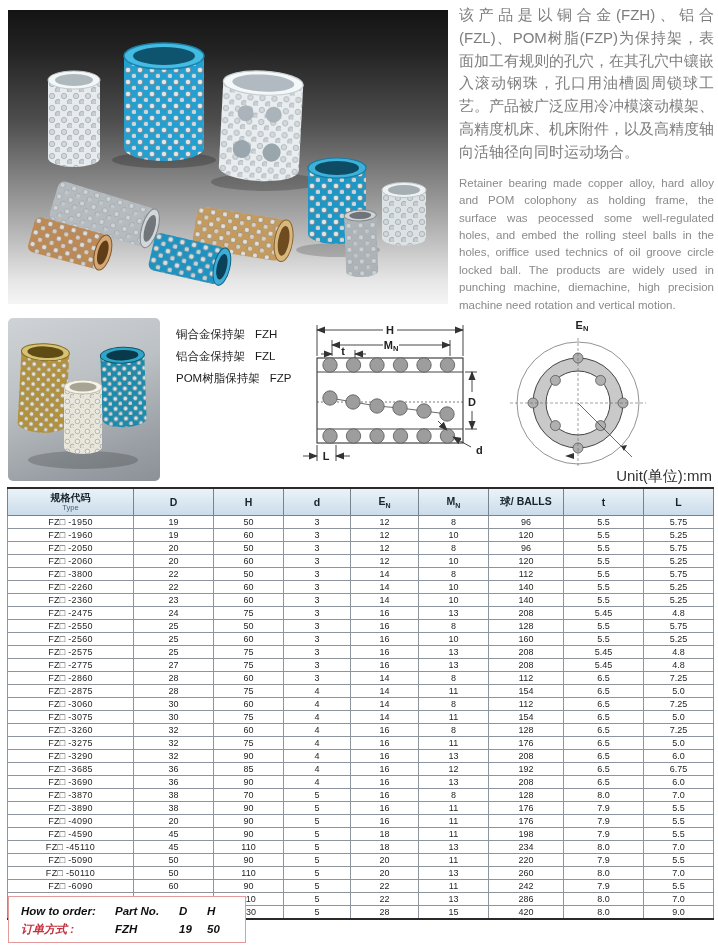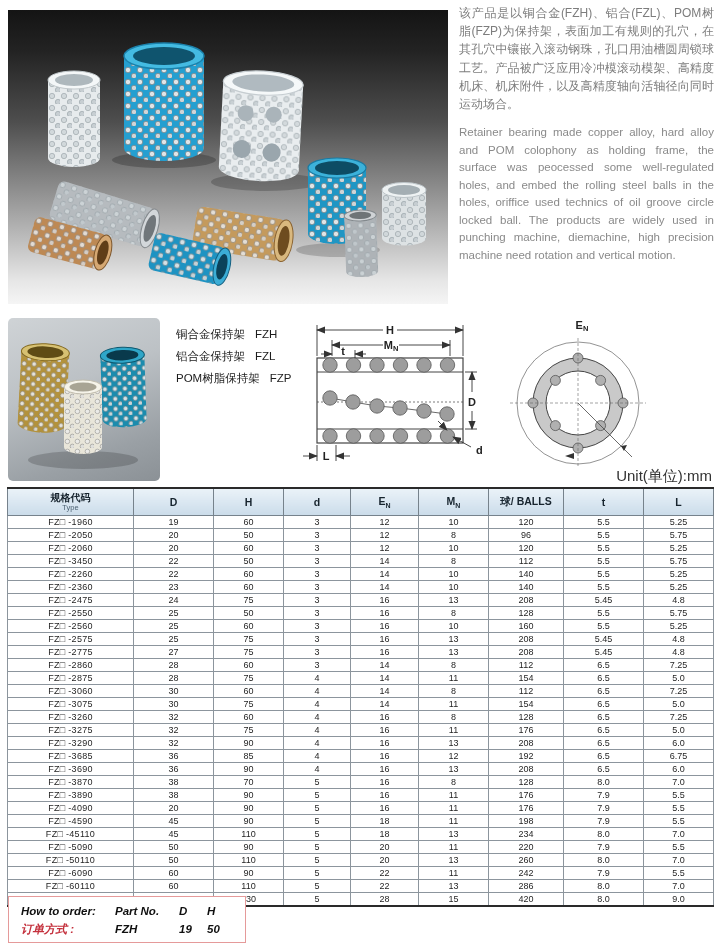--- a/index.html
+++ b/index.html
@@ -5,21 +5,21 @@
   html,body { margin:0; padding:0; background:#ffffff; }
   .page { position:relative; width:718px; height:948px; background:#fff;
           font-family:"Liberation Sans", sans-serif; overflow:hidden; }
 
   
   .photo-main { position:absolute; left:8px; top:10px; width:440px; height:294px;
     background:linear-gradient(180deg,#141414 0%,#232323 14%,#4e4e4e 38%,#8b8b8b 60%,#bdbdbd 78%,#e6e6e6 92%,#f5f5f5 100%); }
 
   
   .desc { position:absolute; left:459px; top:4px; width:255px; }
-  .desc-cn { margin:0 0 11px 0; font-size:12px; line-height:1.52; color:#7d7d7d; text-align:justify; }
+  .desc-cn { margin:0 0 11px 0; font-size:15px; line-height:1.52; color:#7d7d7d; text-align:justify; }
   .desc-en { margin:0; font-size:11.5px; line-height:1.52; color:#8a8a8a; text-align:justify; }
 
   
   .photo-small { position:absolute; left:8px; top:318px; width:152px; height:163px; border-radius:5px;
     background:linear-gradient(160deg,#cfd3d6 0%,#bcc1c5 40%,#9aa0a5 78%,#8b9196 100%); }
   .type-labels { position:absolute; left:176px; top:327px; font-size:11.5px; color:#1c1c1c; }
   .type-row { margin-bottom:7px; white-space:nowrap; }
   .type-row .code { margin-left:10px; }
 
   
@@ -333,20 +333,31 @@
         <th>d</th>
         <th><span>E</span><sub class="subn">N</sub></th>
         <th><span>M</span><sub class="subn">N</sub></th>
         <th>球/ BALLS</th>
         <th>t</th>
         <th>L</th>
       </tr>
     </thead>
     <tbody>
         <tr>
+          <td>FZ□ -1950</td>
+          <td>19</td>
+          <td>50</td>
+          <td>3</td>
+          <td>12</td>
+          <td>8</td>
+          <td>96</td>
+          <td>5.5</td>
+          <td>5.75</td>
+        </tr>
+        <tr>
           <td>FZ□ -1960</td>
           <td>19</td>
           <td>60</td>
           <td>3</td>
           <td>12</td>
           <td>10</td>
           <td>120</td>
           <td>5.5</td>
           <td>5.25</td>
         </tr>
@@ -366,21 +377,21 @@
           <td>20</td>
           <td>60</td>
           <td>3</td>
           <td>12</td>
           <td>10</td>
           <td>120</td>
           <td>5.5</td>
           <td>5.25</td>
         </tr>
         <tr>
-          <td>FZ□ -3450</td>
+          <td>FZ□ -3800</td>
           <td>22</td>
           <td>50</td>
           <td>3</td>
           <td>14</td>
           <td>8</td>
           <td>112</td>
           <td>5.5</td>
           <td>5.75</td>
         </tr>
         <tr>

